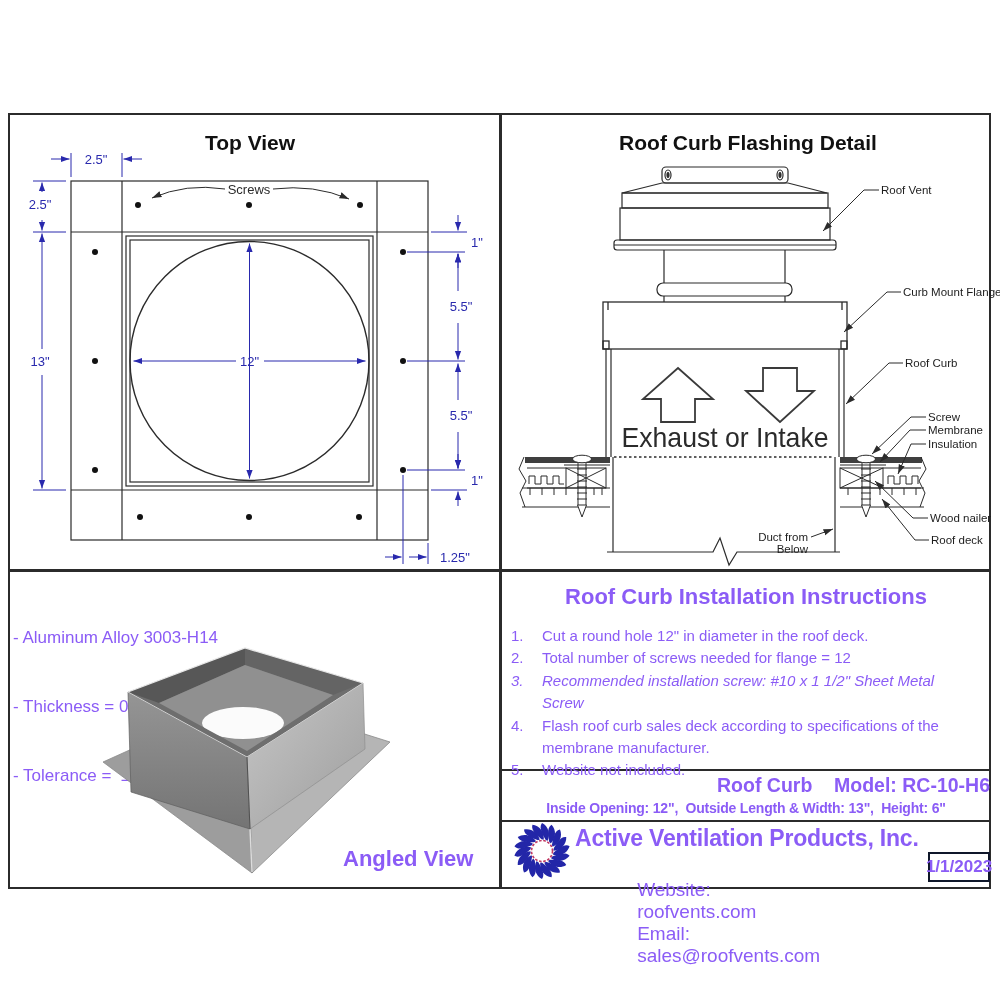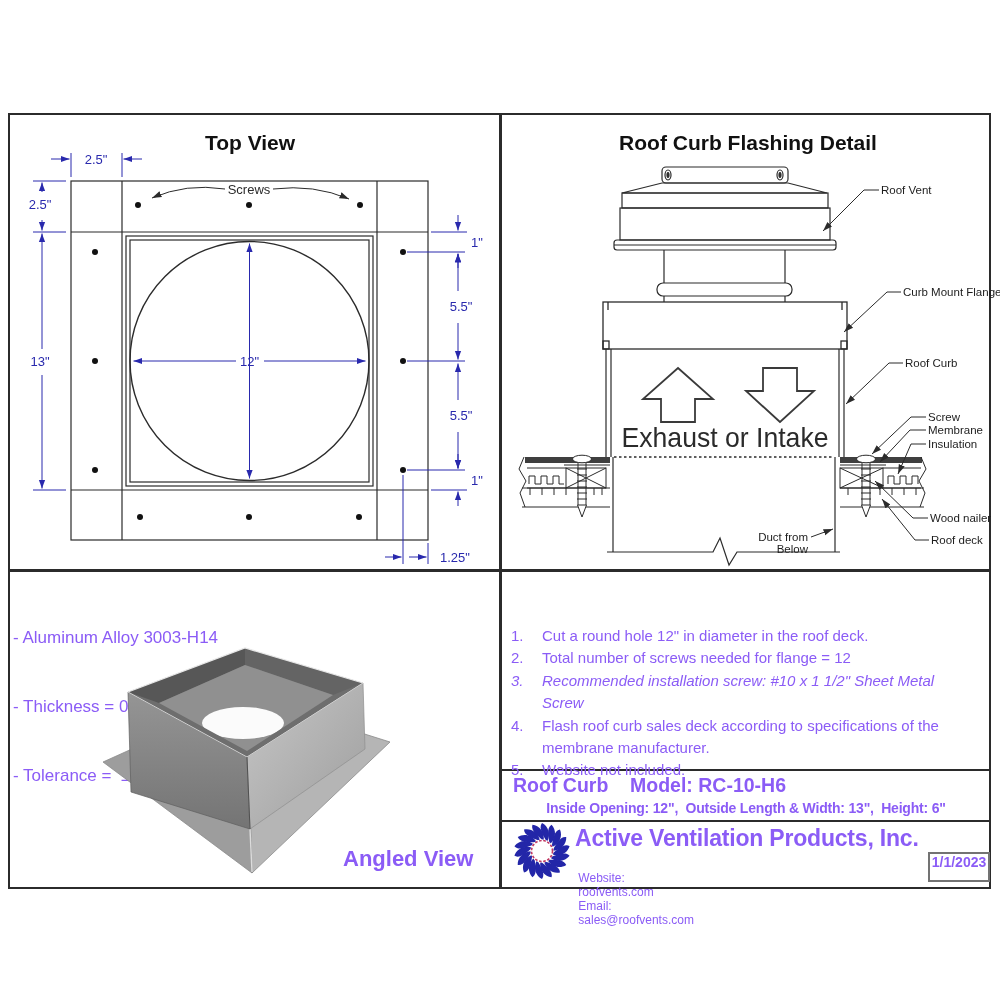--- a/index.html
+++ b/index.html
@@ -11,26 +11,26 @@
   .dimtxt{fill:#2929ad;font-size:13px;}
   .lbl{fill:#1d1d1d;font-size:11.5px;}
   .specs{left:13px;top:580px;font-size:17px;line-height:23px;white-space:pre;}
   .angled-label{left:343px;top:846px;font-size:22px;font-weight:bold;}
   .instr-title{left:502px;top:584px;width:488px;text-align:center;font-size:22px;font-weight:bold;}
   .instr-list{left:511px;top:625px;width:470px;font-size:15px;line-height:22.4px;}
   .instr-row{display:flex;}
   .instr-num{width:31px;flex:0 0 31px;}
   .instr-text{width:430px;}
   .italic{font-style:italic;}
-  .model-title{left:502px;top:774px;width:488px;text-align:left;font-size:19.5px;font-weight:bold;white-space:pre;padding-left:11px;}
+  .model-title{left:502px;top:774px;width:488px;text-align:right;font-size:19.5px;font-weight:bold;white-space:pre;}
   .model-specs{left:502px;top:800px;width:488px;text-align:center;font-size:14px;font-weight:bold;letter-spacing:-0.2px;white-space:pre;}
   .company{left:575px;top:825px;width:360px;font-size:23px;font-weight:bold;letter-spacing:-0.2px;}
-  .contact{left:565px;top:857px;font-size:12px;white-space:pre;}
-  .datebox{left:928px;top:852px;width:62px;height:30px;border:2px solid #737373;box-sizing:border-box;
-           display:flex;justify-content:center;font-size:14px;font-weight:bold;}
+  .contact{left:616px;top:857px;font-size:19px;white-space:pre;}
+  .datebox{left:928px;top:852px;width:62px;height:30px;border:2px solid #0f172a;box-sizing:border-box;
+           display:flex;align-items:center;justify-content:center;font-size:17px;font-weight:bold;}
 </style>
 </head>
 <body>
 
 <div id="sheet">
 
   <div class="abs" style="left:8px;top:113px;width:983px;height:776px;border:2px solid #2b2b2b;box-sizing:border-box;"></div>
   <div class="bline" style="left:499px;top:113px;width:3px;height:776px;"></div>
   <div class="bline" style="left:8px;top:569px;width:983px;height:3px;"></div>
   <div class="bline" style="left:501px;top:769px;width:489px;height:2px;"></div>
@@ -306,20 +306,21 @@
     <ellipse cx="243" cy="723" rx="41" ry="16" fill="#fbfbfb" clip-path="url(#cphole)"></ellipse>
     <path d="M128,692 L247,757 L250,829 L131,792 Z" fill="url(#lgL)" stroke="#5e5e5e" stroke-width="0.7"></path>
     <path d="M247,757 L363,683 L365,749 L250,829 Z" fill="url(#lgR)" stroke="#8e8e8e" stroke-width="0.7"></path>
     <path d="M128,692 L245,648 L363,683" fill="none" stroke="#e8e8e8" stroke-width="1.3"></path>
     <path d="M128,692 L247,757 L363,683" fill="none" stroke="#d0d0d0" stroke-width="1"></path>
     <line x1="247" y1="757" x2="250" y2="829" stroke="#505050" stroke-width="1"></line>
   </svg>
 
   <div class="abs angled-label">Angled View</div>
 
+  <div class="abs instr-title">Roof Curb Installation Instructions</div>
 
   <div class="abs instr-list">
     <div class="instr-row">
       <div class="instr-num">1.</div>
       <div class="instr-text">Cut a round hole 12" in diameter in the roof deck.</div>
     </div>
     <div class="instr-row">
       <div class="instr-num">2.</div>
       <div class="instr-text">Total number of screws needed for flange = 12</div>
     </div>

